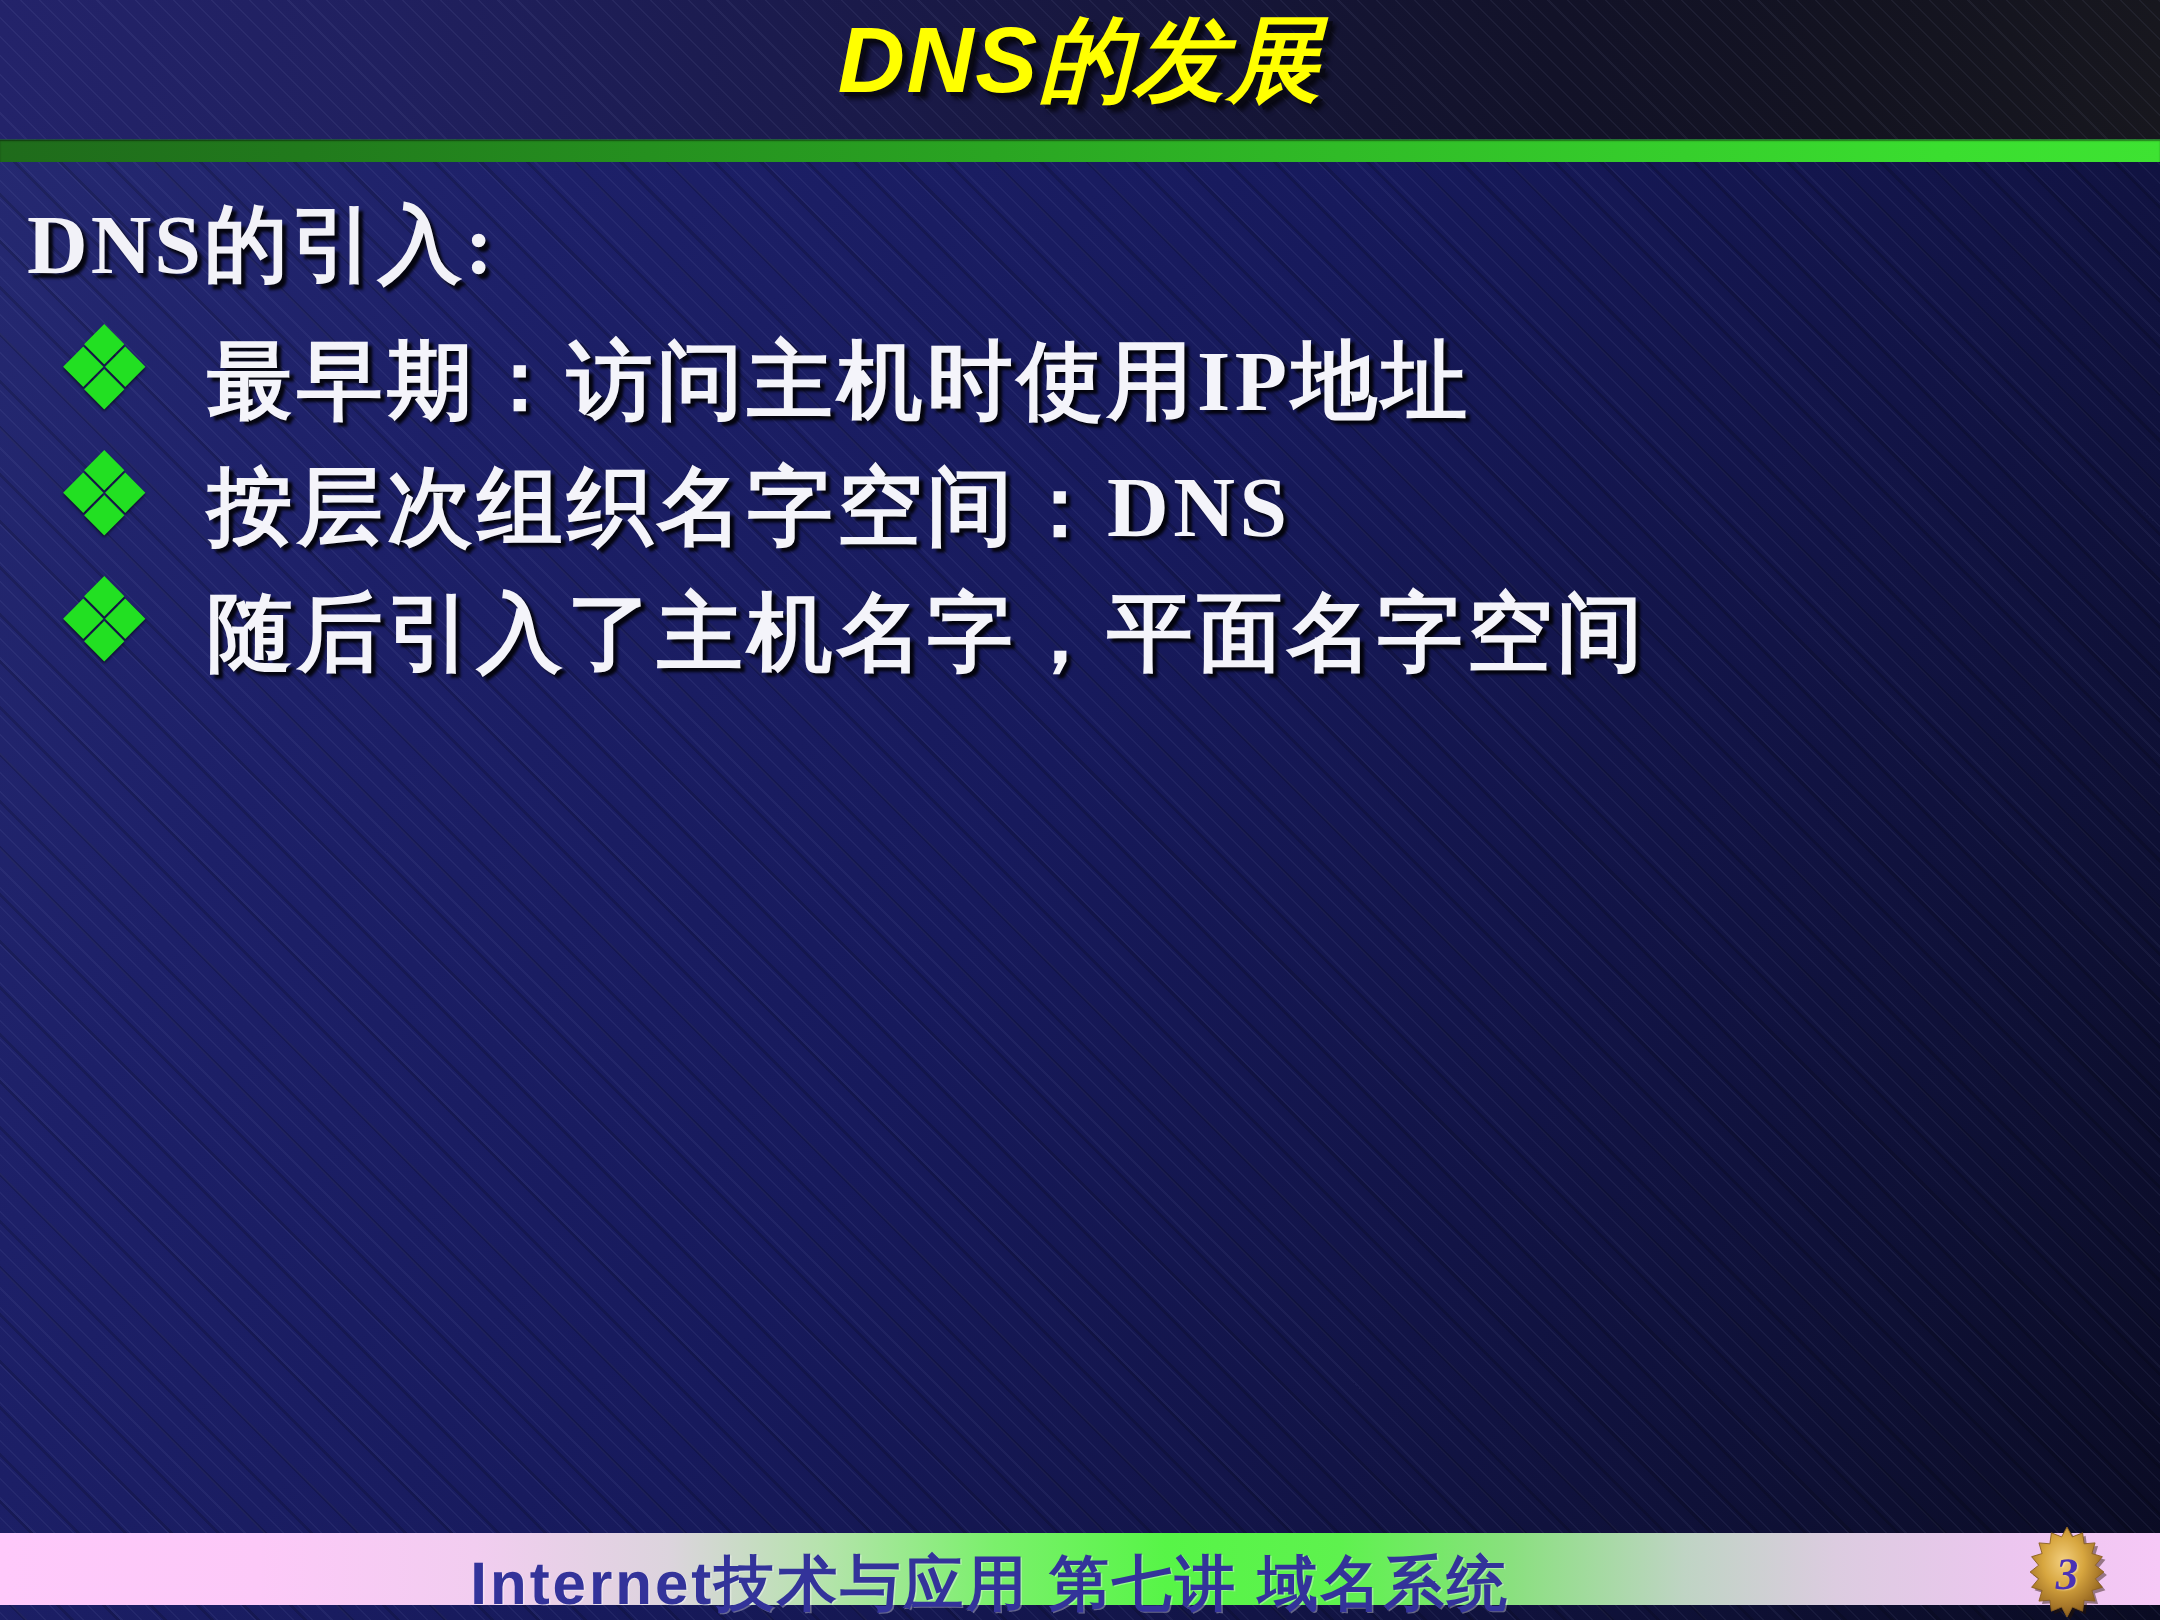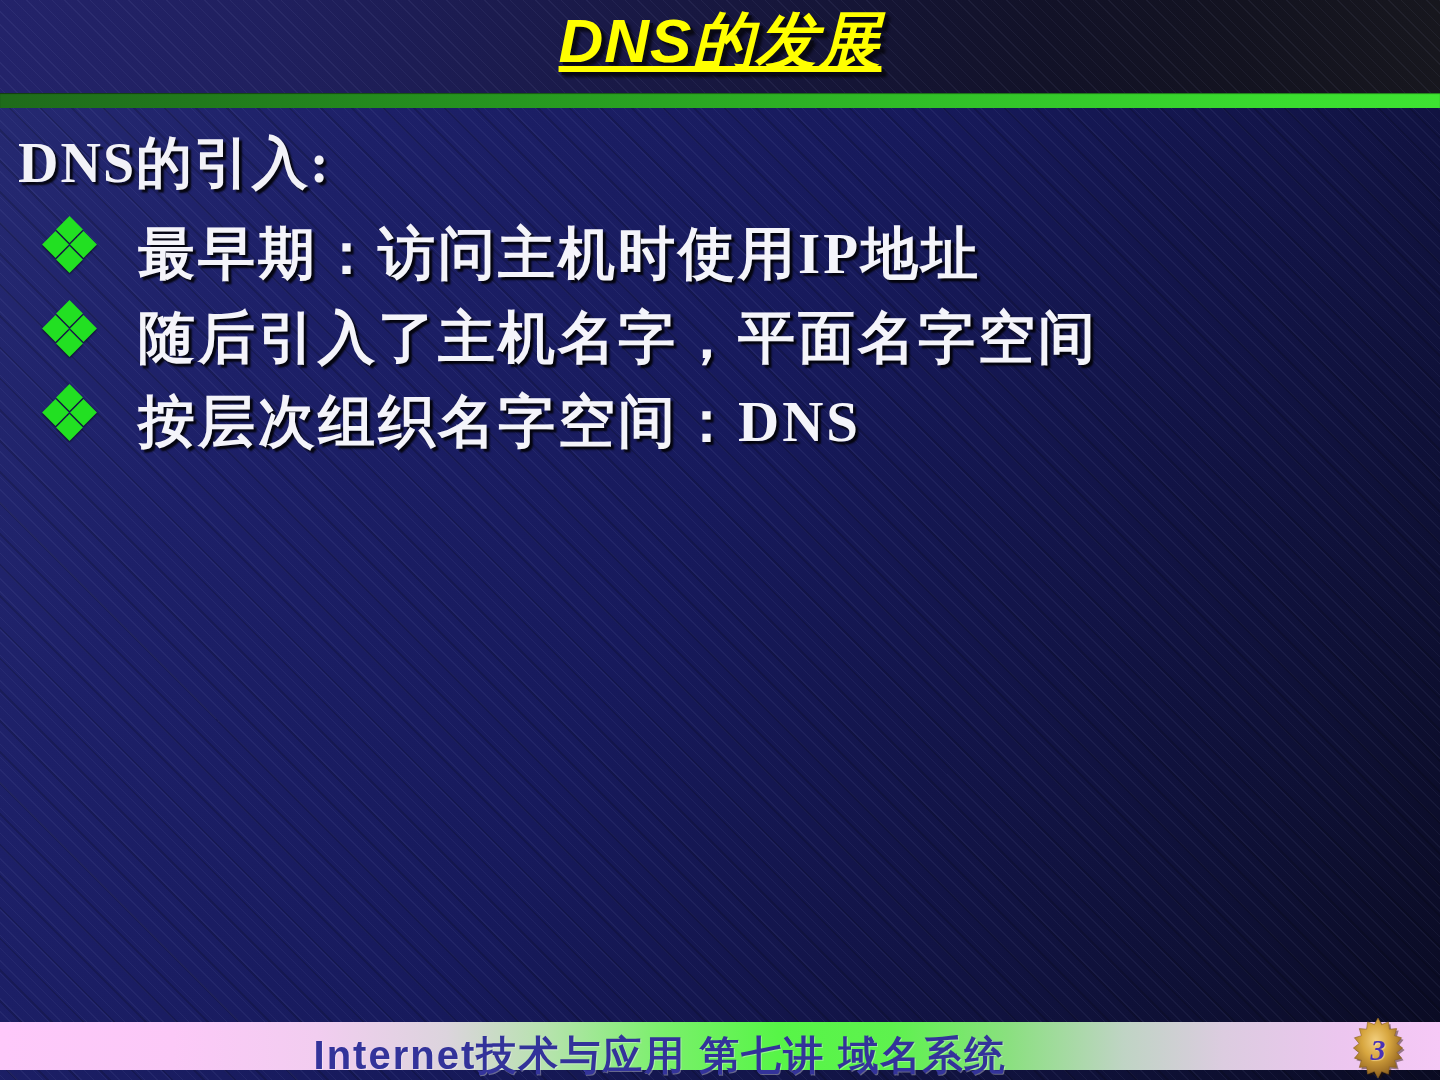--- a/index.html
+++ b/index.html
@@ -65,21 +65,20 @@
     font-weight: bold;
     font-style: italic;
     font-size: 62px;
     letter-spacing: 1px;
     color: #ffff00;
     text-shadow:
       3px 3px 0 rgba(10,10,20,0.95),
       5px 5px 3px rgba(0,0,0,0.65);
     white-space: nowrap;
     line-height: 1.25;
-    text-decoration: underline;
   }
 
   #green-rule {
     position: absolute;
     left: 0; top: 93px;
     width: 1440px; height: 15px;
     background: linear-gradient(90deg,
       #1f6b1b 0%, #217a1c 14%, #25901f 30%, #2aa522 46%,
       #30bb27 62%, #36cf2c 78%, #3ade2f 90%, #3ee332 100%);
     box-shadow: 0 1px 1px rgba(0,0,0,0.45) inset;
@@ -229,31 +228,31 @@
         <span class="bullet-text">最早期：访问主机时使用IP地址</span>
       </li>
 
       <li class="bullet-row">
         <span class="bullet-marker">
           <i class="d-top"></i>
             <i class="d-left"></i>
             <i class="d-right"></i>
             <i class="d-bottom"></i>
         </span>
-        <span class="bullet-text">随后引入了主机名字，平面名字空间</span>
+        <span class="bullet-text">按层次组织名字空间：DNS</span>
       </li>
 
       <li class="bullet-row">
         <span class="bullet-marker">
           <i class="d-top"></i>
             <i class="d-left"></i>
             <i class="d-right"></i>
             <i class="d-bottom"></i>
         </span>
-        <span class="bullet-text">按层次组织名字空间：DNS</span>
+        <span class="bullet-text">随后引入了主机名字，平面名字空间</span>
       </li>
 
     </ul>
   </div>
 
   <div id="footer">
     <div id="footer-text">Internet技术与应用  第七讲 域名系统</div>
   </div>
 
   <div id="page-badge">

